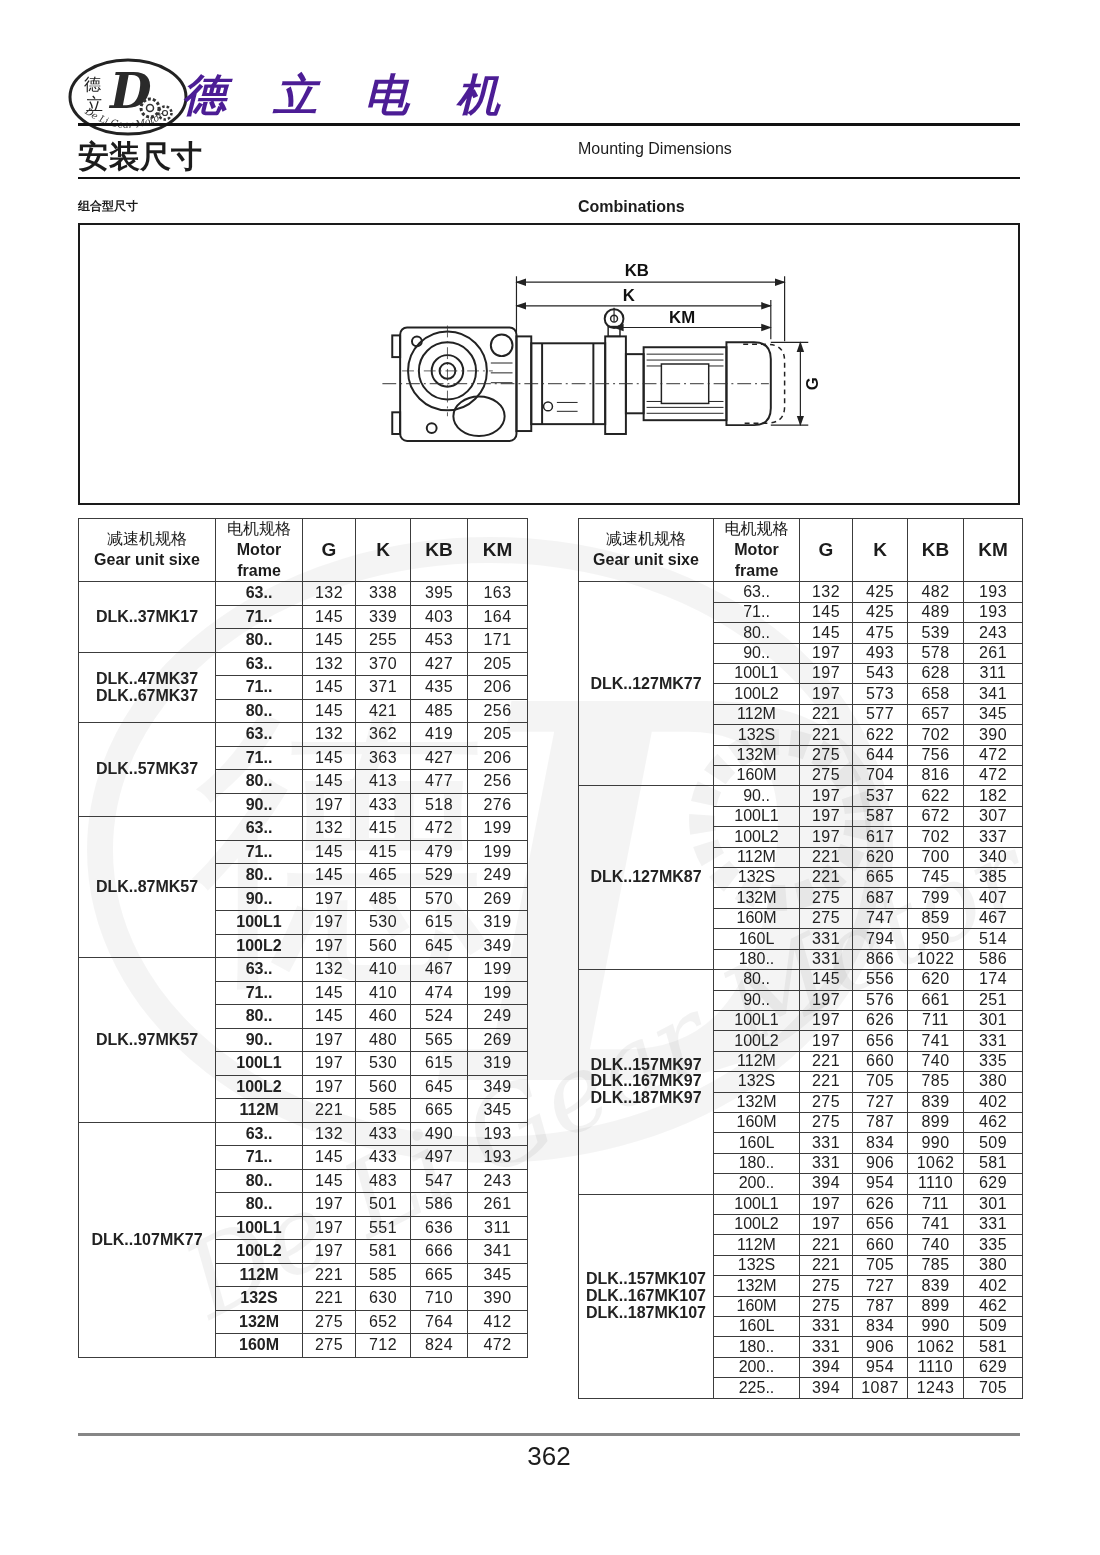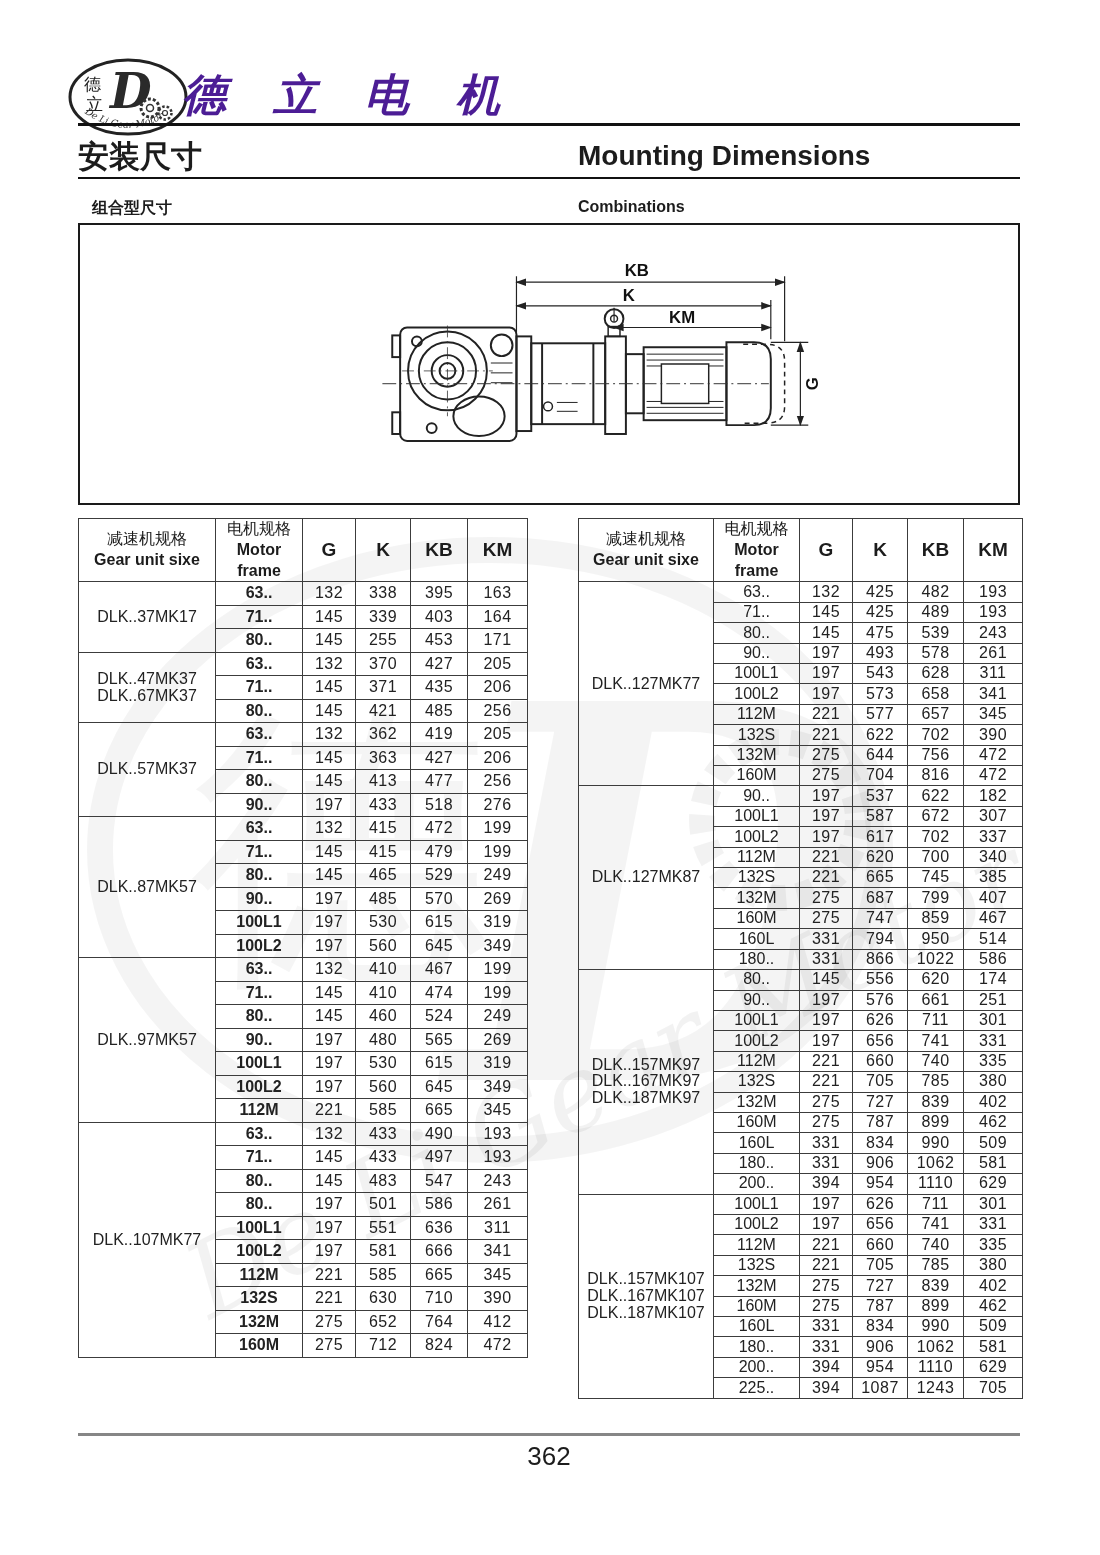--- a/index.html
+++ b/index.html
@@ -19,22 +19,22 @@
     font-family:"DejaVu Serif", serif;
     font-weight:900;font-style:italic;
     font-size:44px;letter-spacing:16px;color:#4c1d95;
     white-space:nowrap;
   }
   .rule{position:absolute;left:78px;width:942px;background:#111;}
   .rule-1{top:123px;height:3px;}
   .rule-2{top:177px;height:2px;}
   .rule-footer{top:1433px;height:3px;background:#868686;}
   .sec-cn{position:absolute;left:78px;top:136px;font-size:31px;font-weight:bold;}
-  .sec-en{position:absolute;left:578px;top:140px;font-size:28px;font-weight:bold;}
-  .sub-cn{position:absolute;left:78px;top:198px;font-size:16px;font-weight:bold;margin-left:14px;}
+  .sec-en{position:absolute;left:578px;top:140px;font-size:16px;font-weight:normal;}
+  .sub-cn{position:absolute;left:78px;top:198px;font-size:12px;font-weight:bold;}
   .sub-en{position:absolute;left:578px;top:198px;font-size:16px;font-weight:bold;}
   
   .draw-box{
     position:absolute;left:78px;top:223px;width:942px;height:282px;
     border:2px solid #1a1a1a;box-sizing:border-box;background:#fff;
   }
   .draw-box svg{display:block;width:100%;height:100%;}
   
   .watermark{position:absolute;left:60px;top:520px;width:980px;height:900px;z-index:0;pointer-events:none;}
   
@@ -51,21 +51,21 @@
   table.dim thead tr{height:60px;}
   table.dim th{font-weight:bold;background:transparent;padding:0;}
   .th-2line{font-size:16px;line-height:1.3;font-weight:normal;}
   .th-2line .cn{font-weight:normal;}
   .th-dim{font-size:19px;}
   table.dim td{
     text-align:center;vertical-align:middle;
     font-size:16px;padding:0;line-height:1.05;
     color:#222;background:transparent;
   }
-  td.gear-cell{font-weight:normal;font-size:17px;line-height:1.7;}
+  td.gear-cell{font-weight:bold;font-size:17px;line-height:1.7;}
   td.frame-cell{font-size:15.5px;}
   table.dim-left td.frame-cell{font-weight:bold;}
   td.val-cell{letter-spacing:0.5px;}
   
   .page-num{
     position:absolute;left:78px;top:1441px;width:942px;
     text-align:center;font-size:26px;color:#1c1c1c;
   }
 </style>
 </head>

